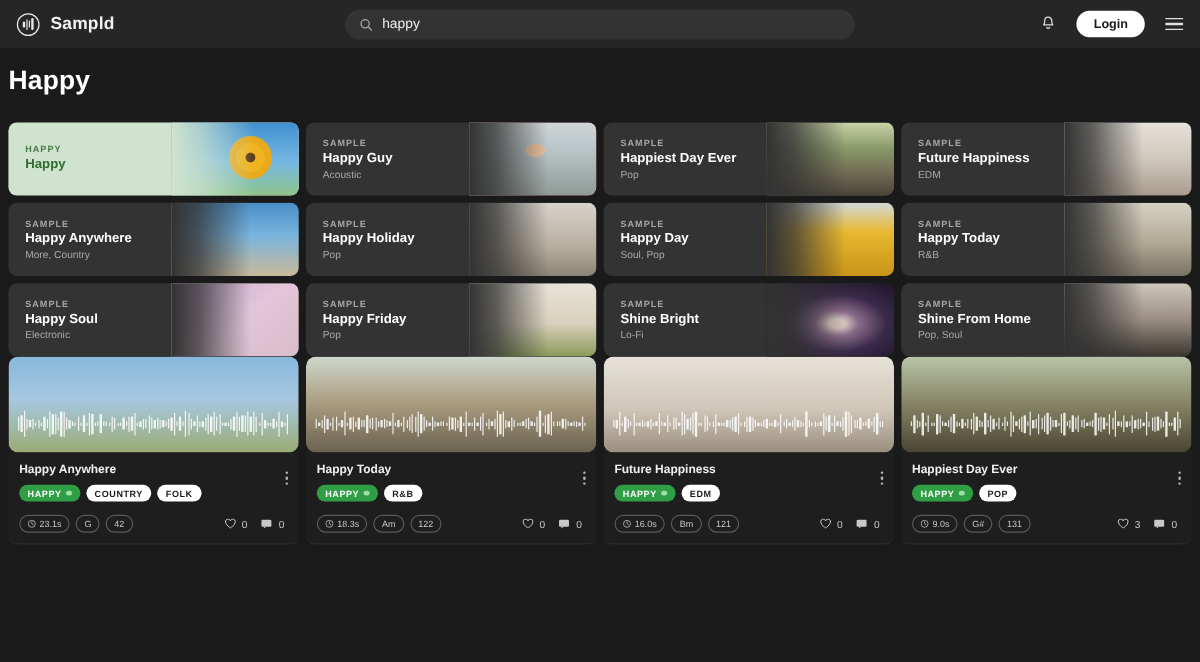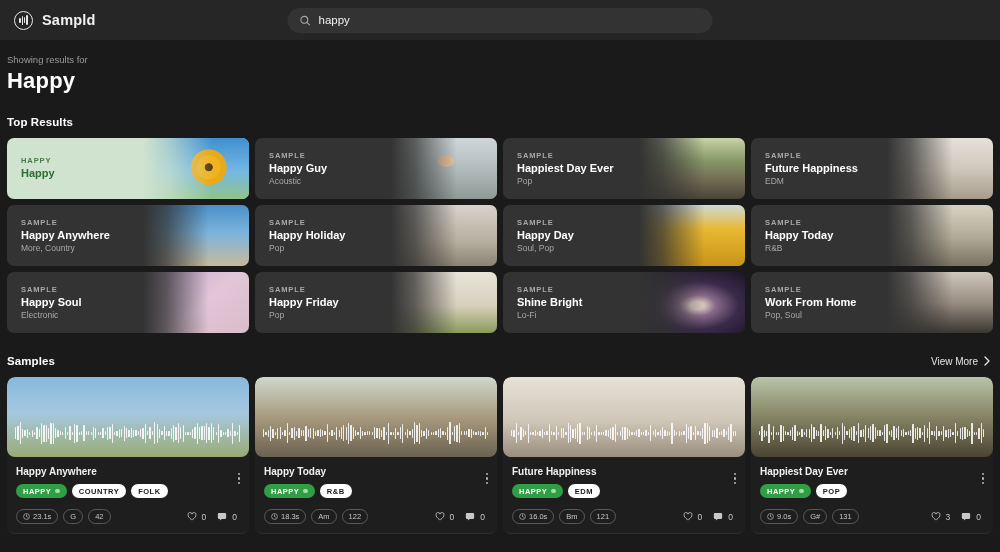--- a/index.html
+++ b/index.html
@@ -230,32 +230,42 @@
   </div>
 
   <div class="searchwrap">
     <svg width="11" height="11" viewBox="0 0 16 16">
       <circle cx="7" cy="7" r="5" fill="none" stroke="#a5a5a5" stroke-width="1.6"></circle>
       <line x1="10.8" y1="10.8" x2="14.5" y2="14.5" stroke="#a5a5a5" stroke-width="1.6" stroke-linecap="round"></line>
     </svg>
     <input class="search-input" type="text" value="happy" style="">
   </div>
 
+  <div class="topright">
+    <span class="icon-btn">
+      <svg width="13" height="14" viewBox="0 0 16 17">
+        <path d="M8 1.5c-2.2 0-3.6 1.6-3.6 3.7 0 3.3-1.1 4.2-1.1 4.2h9.4s-1.1-.9-1.1-4.2c0-2.1-1.4-3.7-3.6-3.7z" fill="none" stroke="#dcdcdc" stroke-width="1.3" stroke-linejoin="round"></path>
+        <path d="M6.6 12a1.5 1.5 0 0 0 2.8 0" fill="none" stroke="#dcdcdc" stroke-width="1.3" stroke-linecap="round"></path>
+      </svg>
+    </span>
+    <button class="login-btn">Login</button>
+    <span class="hamburger">
+      <span></span>
+        <span></span>
+        <span></span>
+    </span>
+  </div>
 </div>
 
 <div class="page">
 
   <div>
-    <div class="kicker">Showing results for</div>
     <div class="page-title">Happy</div>
   </div>
 
-  <div class="section-head">
-    <div class="section-title">Top Results</div>
-  </div>
 
   <div class="top-grid" id="top-grid">
       <div class="tcard mood">
         <div class="tcard-art art-sunflower"></div>
         <div class="tcard-text">
           <div class="tcard-kicker">HAPPY</div>
           <div class="tcard-title">Happy</div>
         </div>
       </div>
       <div class="tcard">
@@ -335,35 +345,26 @@
         <div class="tcard-text">
           <div class="tcard-kicker">SAMPLE</div>
           <div class="tcard-title">Shine Bright</div>
           <div class="tcard-sub">Lo-Fi</div>
         </div>
       </div>
       <div class="tcard">
         <div class="tcard-art art-piano"></div>
         <div class="tcard-text">
           <div class="tcard-kicker">SAMPLE</div>
-          <div class="tcard-title">Work From Home</div>
+          <div class="tcard-title">Shine From Home</div>
           <div class="tcard-sub">Pop, Soul</div>
         </div>
       </div>
     </div>
 
-  <div class="section-head" style="margin-top:22px;">
-    <div class="section-title">Samples</div>
-    <div class="view-more">
-      <span>View More</span>
-      <svg width="6" height="10" viewBox="0 0 6 10">
-        <path d="M1 1l4 4-4 4" fill="none" stroke="#e6e6e6" stroke-width="1.3" stroke-linecap="round" stroke-linejoin="round"></path>
-      </svg>
-    </div>
-  </div>
 
   <div class="samples-grid" id="samples-grid">
       <div class="scard">
         <div class="scard-art s-art-1">
           <div class="waveform">
             <i style="height:12px"></i>
             <i style="height:14px"></i>
             <i style="height:22px"></i>
             <i style="height:9px"></i>
             <i style="height:6px"></i>

